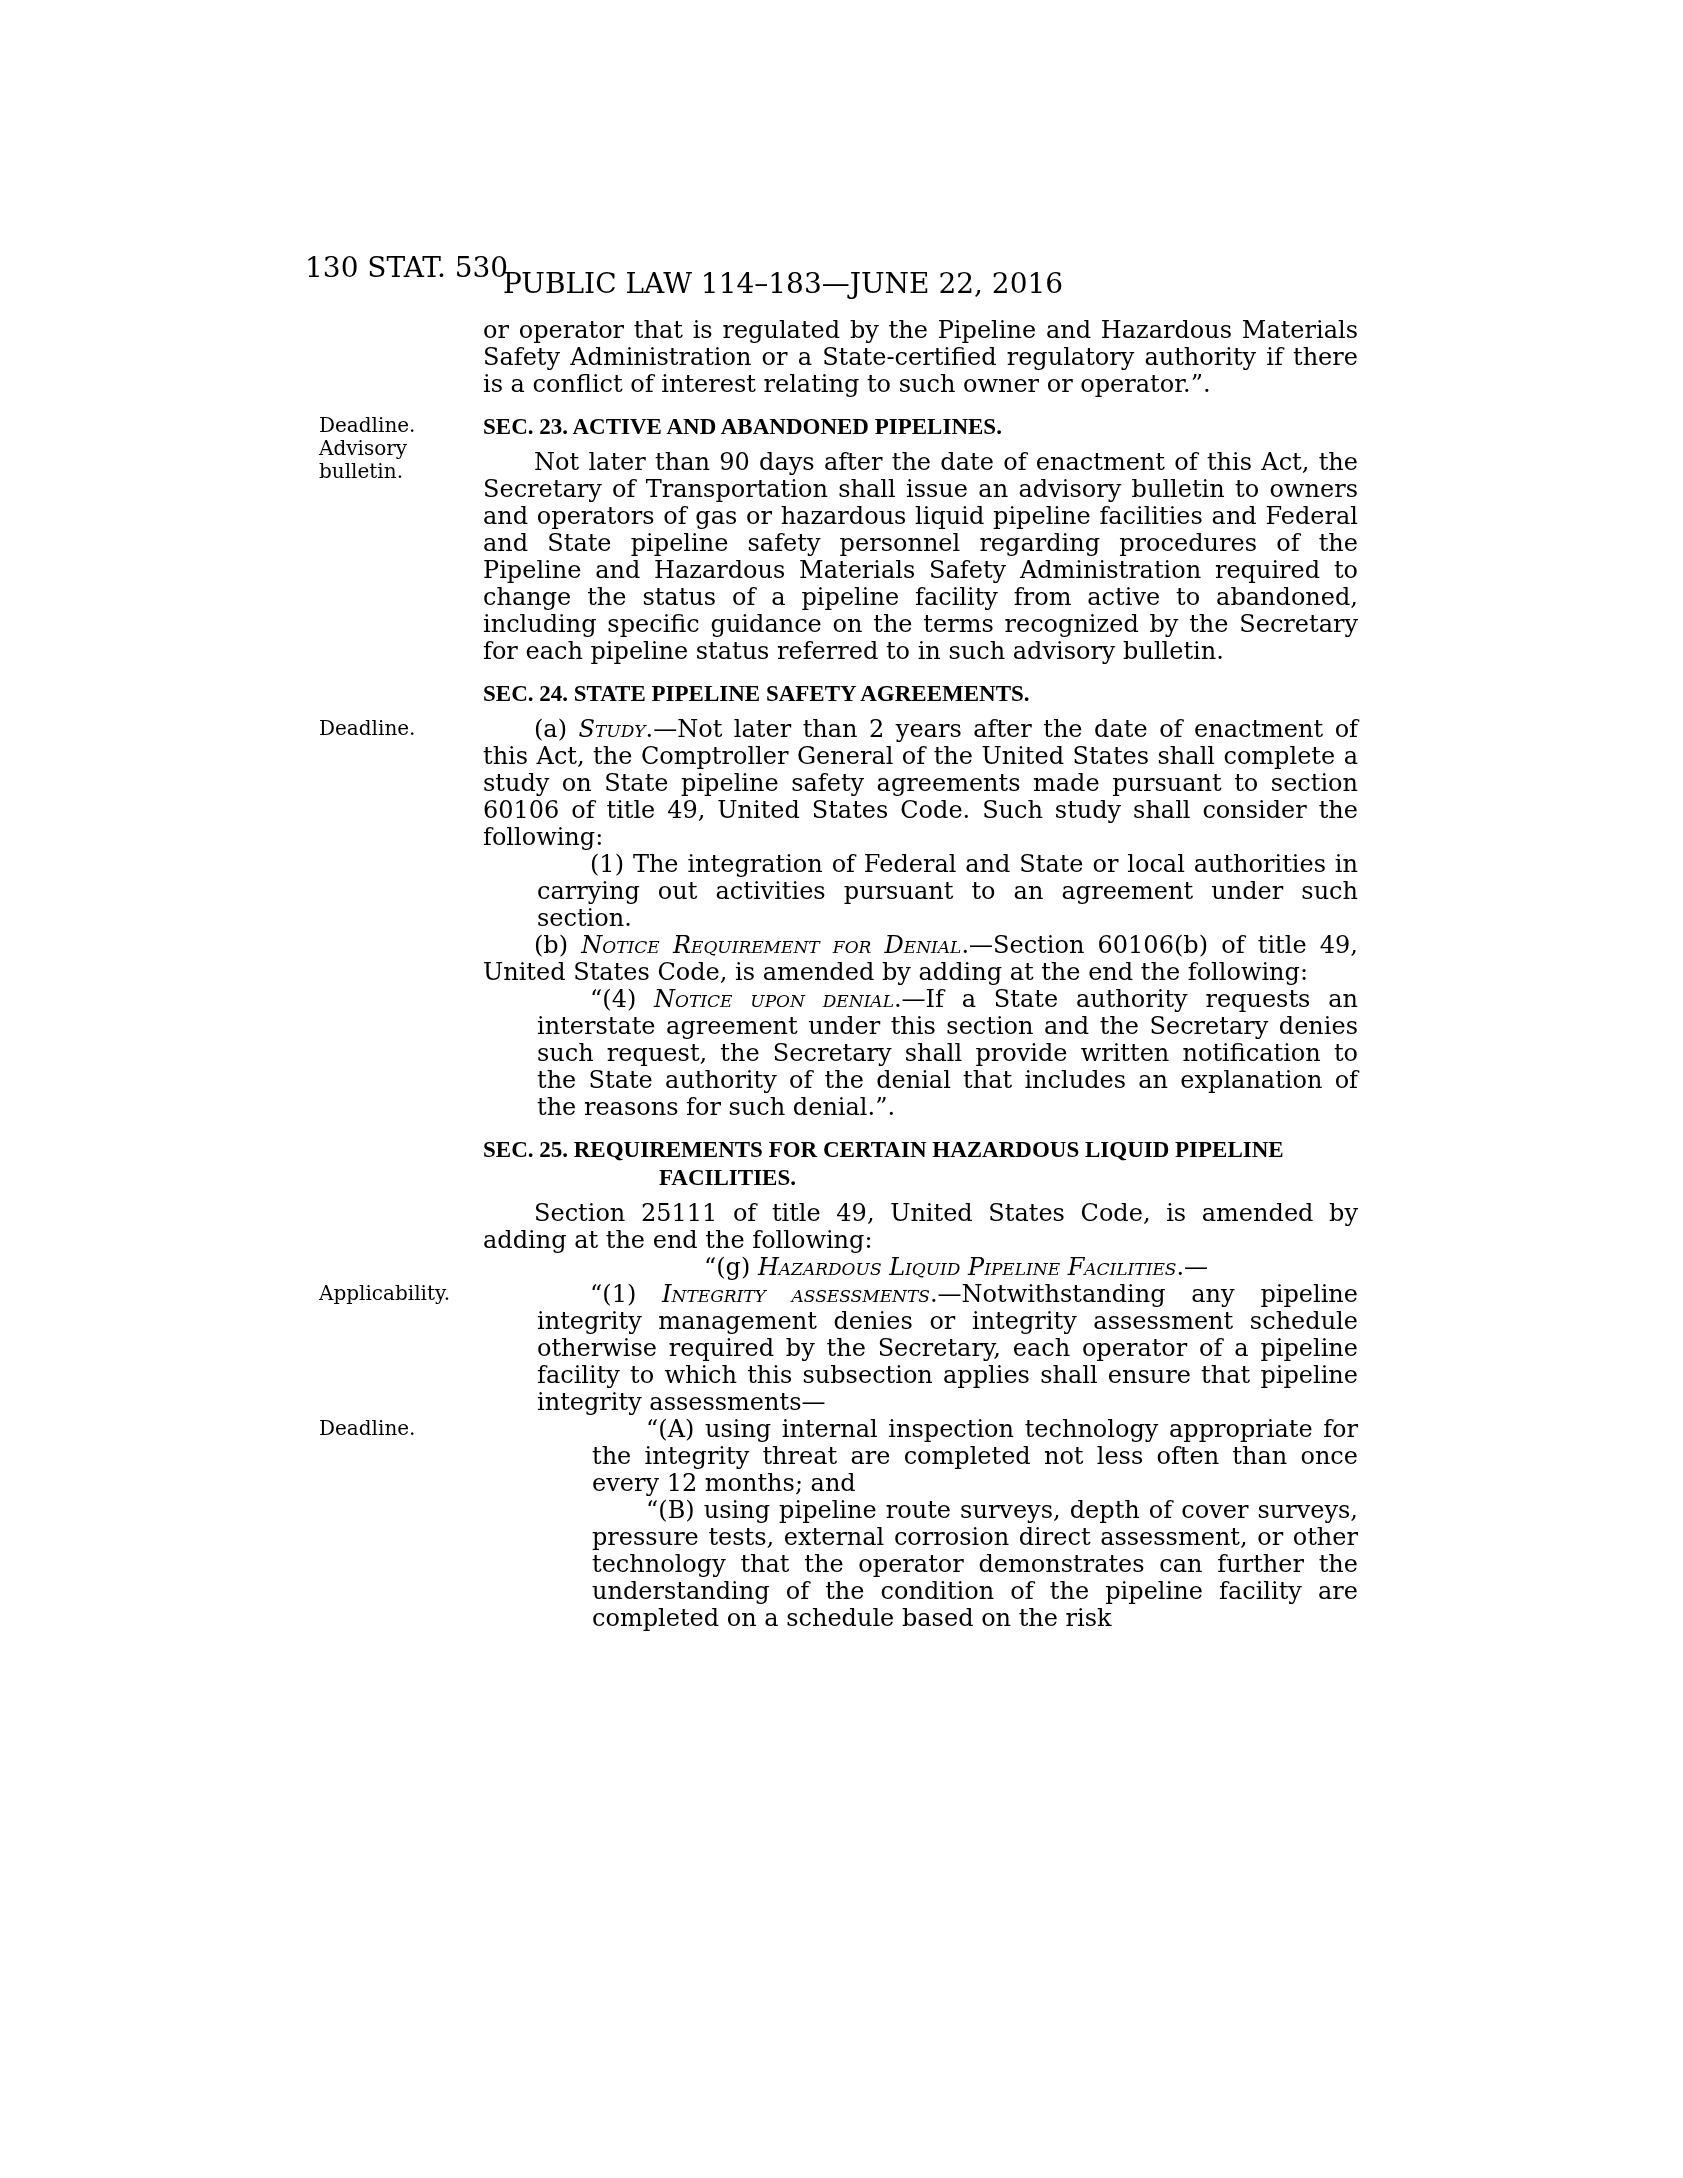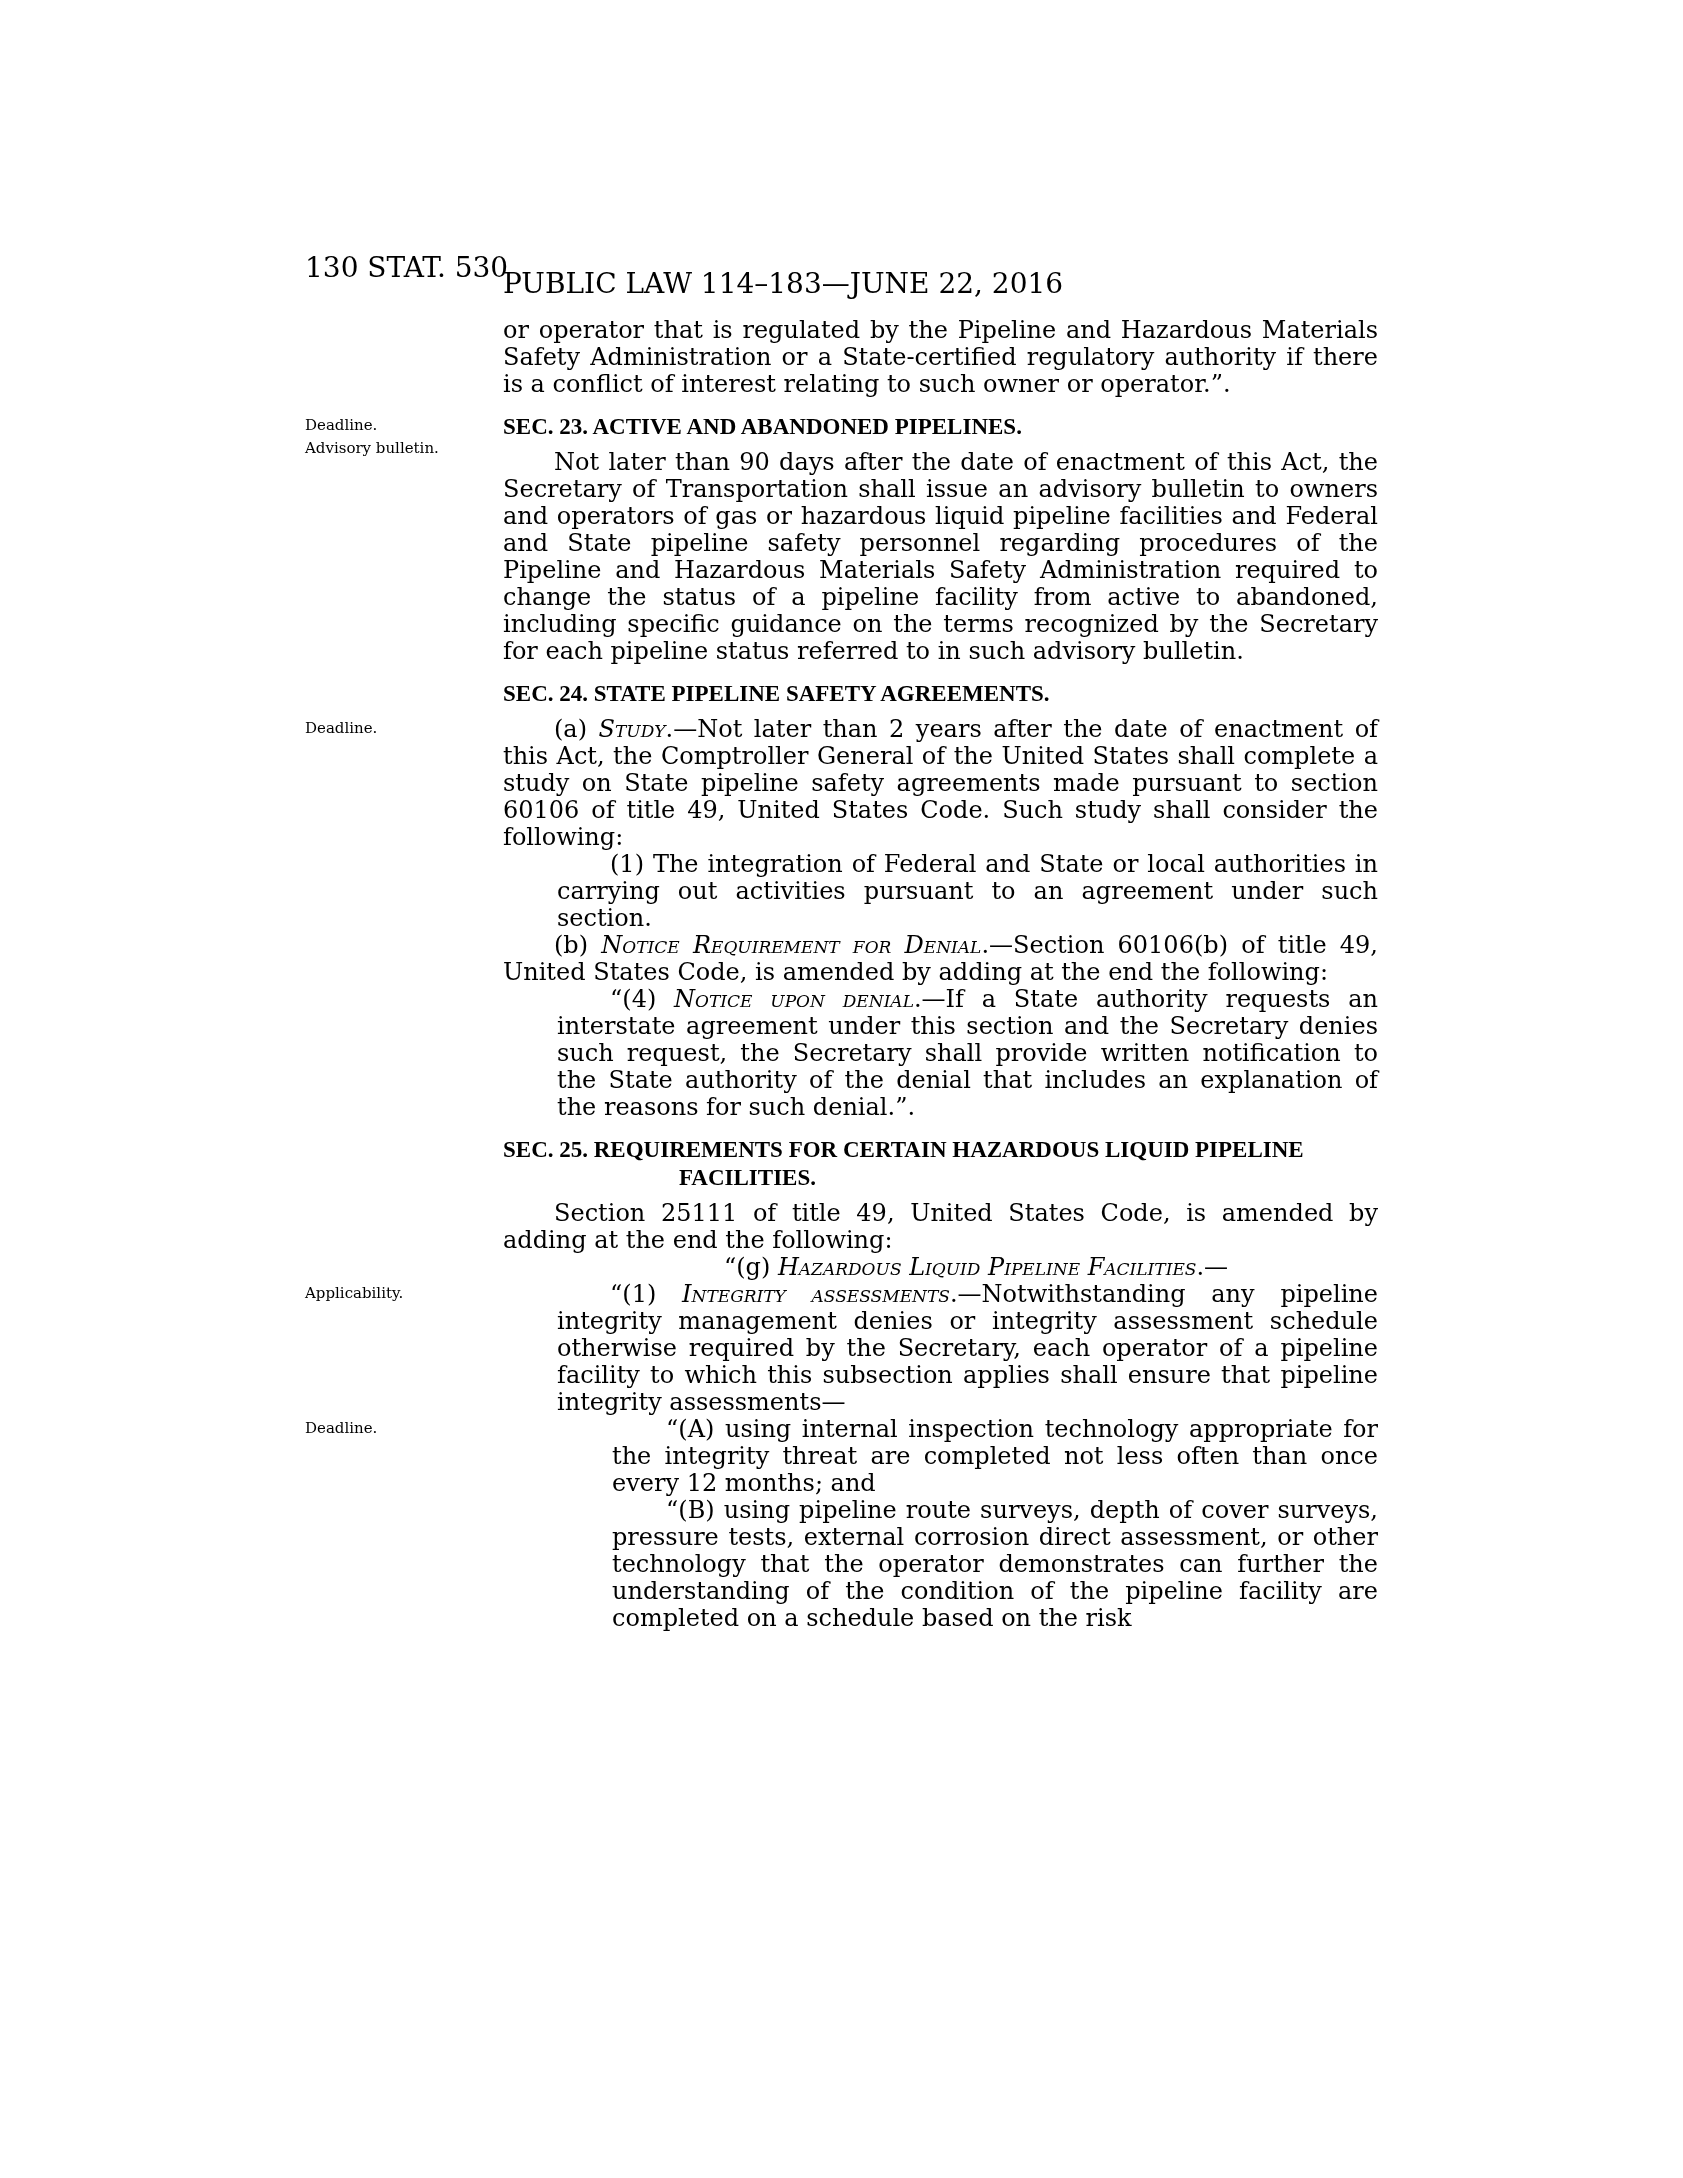--- a/index.html
+++ b/index.html
@@ -3,36 +3,36 @@
 <meta charset="utf-8">
 <style>
   html,body{margin:0;padding:0;background:#ffffff;}
   body{width:1683px;height:2178px;position:relative;font-family:"DejaVu Serif",serif;color:#000;}
   .page{position:absolute;left:0;top:0;width:1683px;height:2178px;background:#fff;overflow:hidden;}
 
   .hdr{position:absolute;top:253px;left:0;width:1683px;height:34px;font-size:28px;line-height:30px;padding-left:28px;}
   .hdr .stat{position:absolute;left:305px;top:0;white-space:nowrap;}
   .hdr .law{position:absolute;left:503px;top:16px;width:875px;white-space:nowrap;}
 
-  .col{position:absolute;left:503px;top:317px;width:875px;font-size:24px;line-height:27px;}
+  .col{position:absolute;left:483px;top:317px;width:875px;font-size:24px;line-height:27px;}
 
   .blk{position:relative;margin:0;text-align:justify;}
   .blk.h{font-family:"Liberation Serif",serif;font-weight:bold;font-size:23px;line-height:28px;
          margin:15px 0 8px 0;text-align:left;padding-left:176px;text-indent:-176px;}
   .s-flush{text-indent:0;}
   .s-indent{text-indent:51px;}
   .s-gsub{text-indent:71px;text-align:center;}
   .s-l1{margin-left:54px;text-indent:53px;}
   .s-l2{margin-left:109px;text-indent:54px;}
 
   .sc{font-variant:small-caps;font-style:italic;}
 
-  .note{position:absolute;top:1px;width:149px;font-size:15px;line-height:23px;
+  .note{position:absolute;top:1px;width:149px;font-size:20px;line-height:23px;
         text-align:left;text-indent:0;font-family:"DejaVu Serif",serif;font-weight:normal;
-        font-variant:normal;}
+        font-variant:normal;margin-left:34px;}
 </style>
 </head>
 <body>
 
 <div class="page">
   <div class="hdr">
     <span class="stat">130 STAT. 530</span>
     <span class="law">PUBLIC LAW 114–183—JUNE 22, 2016</span>
   </div>
   <div class="col">

